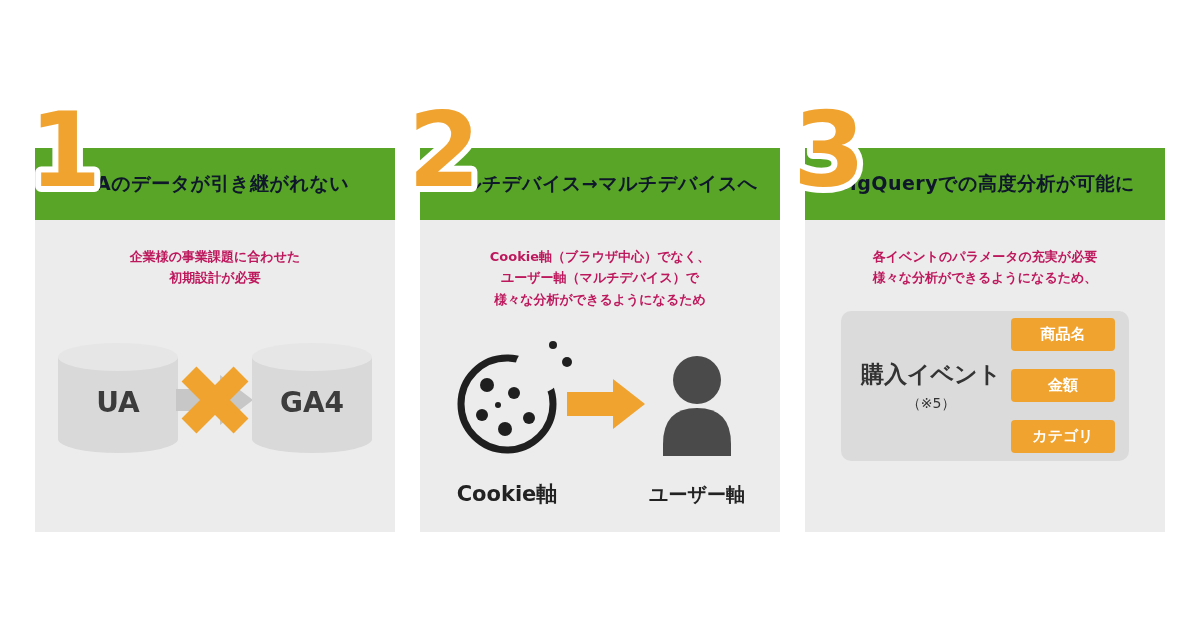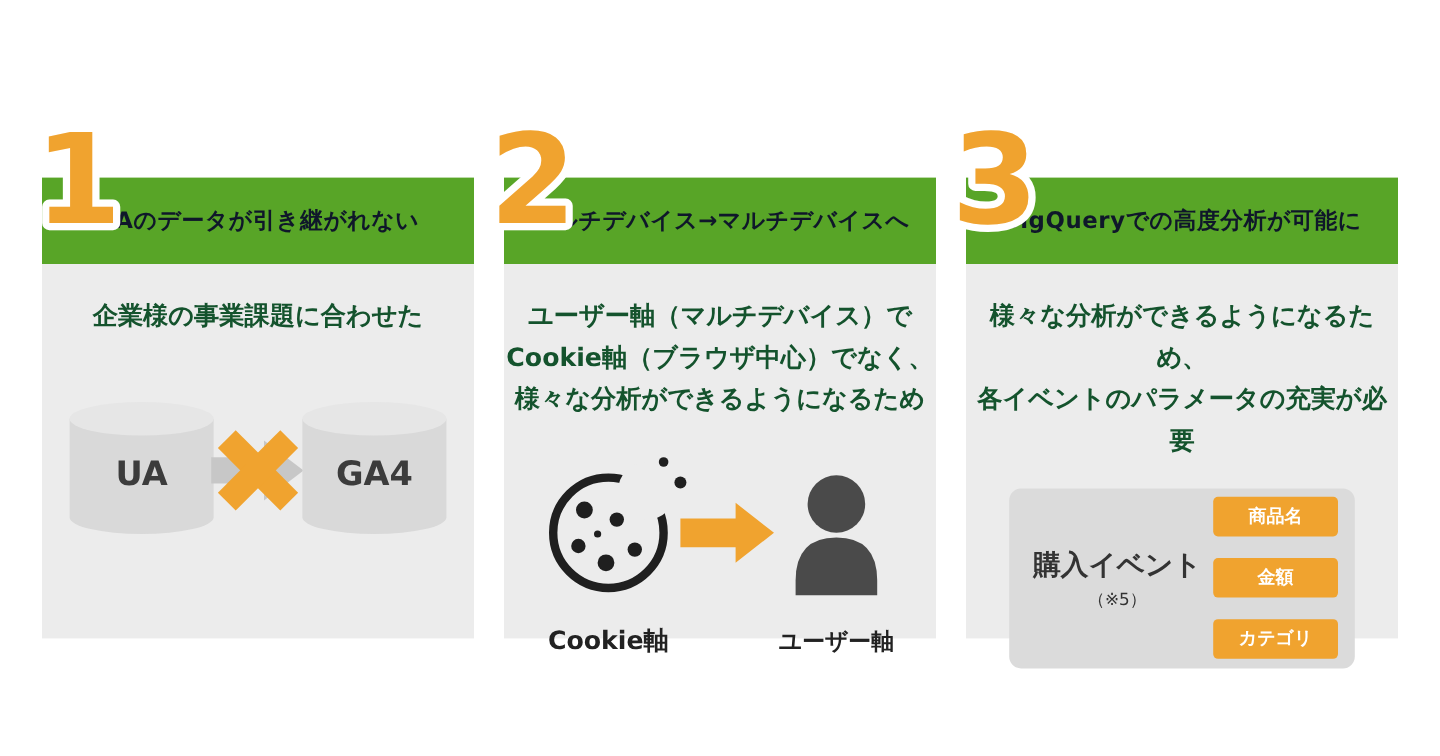--- a/index.html
+++ b/index.html
@@ -48,23 +48,23 @@
     z-index: 1;
   }
   .card-body {
     background: #ECECEC;
     height: 312px;
     text-align: center;
     position: relative;
   }
   .card-text {
     padding-top: 26px;
-    font-size: 21px;
+    font-size: 13px;
     font-weight: 600;
-    color: #14532d;
+    color: #be185d;
     line-height: 1.65;
   }
   .graphic-svg {
     display: block;
     margin: 0 auto;
     overflow: visible;
   }
   .g1 { margin-top: 38px; }
   .g2 { margin-top: 16px; }
   .svg-label {
@@ -130,20 +130,21 @@
   <div class="card">
     <svg class="card-number-svg" width="120" height="120">
       <text x="10" y="98" paint-order="stroke" stroke="#ffffff" stroke-width="12" stroke-linejoin="round" fill="#F0A32F">1</text>
     </svg>
     <div class="card-header">
       <span>UAのデータが引き継がれない</span>
     </div>
     <div class="card-body">
       <div class="card-text">
         <div>企業様の事業課題に合わせた</div>
+        <div>初期設計が必要</div>
       </div>
       <svg class="graphic-svg g1" width="330" height="150" viewBox="0 0 330 150">
 
         <g>
           <path d="M8,30 L8,112 A60,14 0 0 0 128,112 L128,30 Z" fill="#D9D9D9"></path>
           <ellipse cx="68" cy="30" rx="60" ry="14" fill="#E6E6E6"></ellipse>
           <text x="68" y="85" text-anchor="middle" class="cyl-label">UA</text>
         </g>
 
         <polygon points="126,62 170,62 170,48 203,73 170,98 170,84 126,84" fill="#C7C7C7"></polygon>
@@ -164,22 +165,22 @@
 
   <div class="card">
     <svg class="card-number-svg" width="120" height="120">
       <text x="4" y="98" paint-order="stroke" stroke="#ffffff" stroke-width="12" stroke-linejoin="round" fill="#F0A32F">2</text>
     </svg>
     <div class="card-header">
       <span>マルチデバイス→マルチデバイスへ</span>
     </div>
     <div class="card-body">
       <div class="card-text">
+        <div>Cookie軸（ブラウザ中心）でなく、</div>
         <div>ユーザー軸（マルチデバイス）で</div>
-        <div>Cookie軸（ブラウザ中心）でなく、</div>
         <div>様々な分析ができるようになるため</div>
       </div>
       <svg class="graphic-svg g2" width="330" height="182" viewBox="0 0 330 182">
 
         <g>
           <circle cx="72" cy="78" r="46" fill="none" stroke="#1f1f1f" stroke-width="7"></circle>
           <circle cx="104" cy="43" r="24" fill="#ECECEC"></circle>
           <circle cx="118" cy="19" r="4" fill="#1f1f1f"></circle>
           <circle cx="132" cy="36" r="5" fill="#1f1f1f"></circle>
           <circle cx="52" cy="59" r="7" fill="#1f1f1f"></circle>
@@ -204,22 +205,22 @@
 
   <div class="card">
     <svg class="card-number-svg" width="120" height="120">
       <text x="4" y="98" paint-order="stroke" stroke="#ffffff" stroke-width="12" stroke-linejoin="round" fill="#F0A32F">3</text>
     </svg>
     <div class="card-header">
       <span>BigQueryでの高度分析が可能に</span>
     </div>
     <div class="card-body">
       <div class="card-text">
+        <div>各イベントのパラメータの充実が必要</div>
         <div>様々な分析ができるようになるため、</div>
-        <div>各イベントのパラメータの充実が必要</div>
       </div>
       <div class="event-box">
         <div class="event-left">
           <div class="event-title">購入イベント</div>
           <div class="event-note">（※5）</div>
         </div>
         <div class="badges">
           <div class="badge">商品名</div>
           <div class="badge">金額</div>
           <div class="badge">カテゴリ</div>

